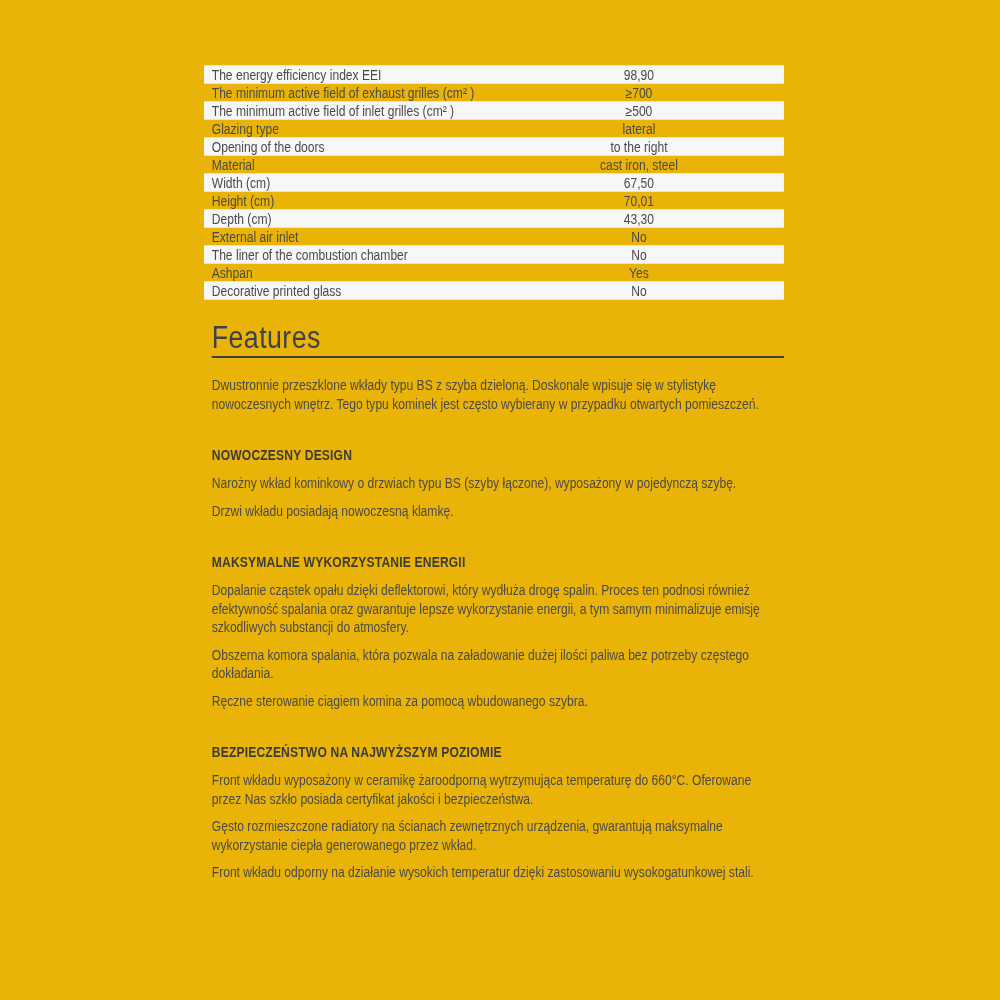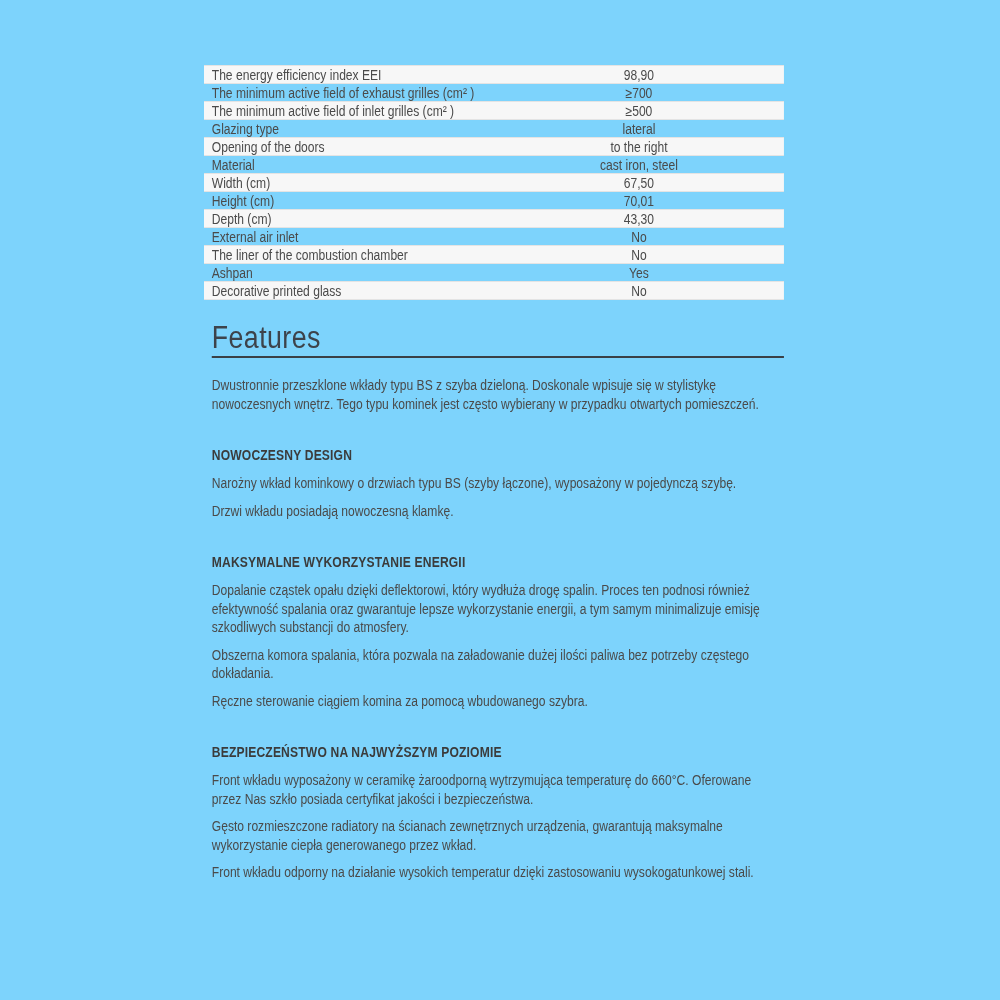--- a/index.html
+++ b/index.html
@@ -5,21 +5,21 @@
   * { margin: 0; padding: 0; box-sizing: border-box; }
   html, body {
     width: 1000px; height: 1000px;
     background: #ffffff;
     font-family: "Liberation Sans", "DejaVu Sans", sans-serif;
     overflow: hidden;
   }
   .page {
     position: relative;
     width: 1000px; height: 1000px;
-    background: #7dd3fc;
+    background: #eab308;
   }
   
   .content {
     position: absolute;
     left: 204px; top: 65px;
     width: 672px;
     transform: scaleX(0.863);
     transform-origin: 0 0;
   }
 

